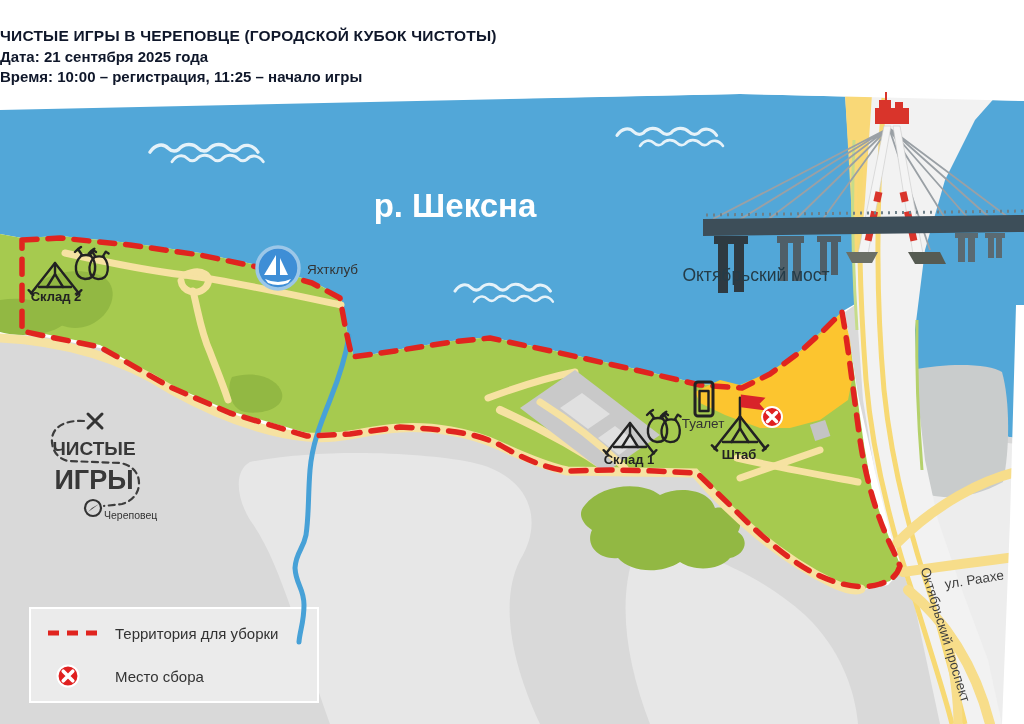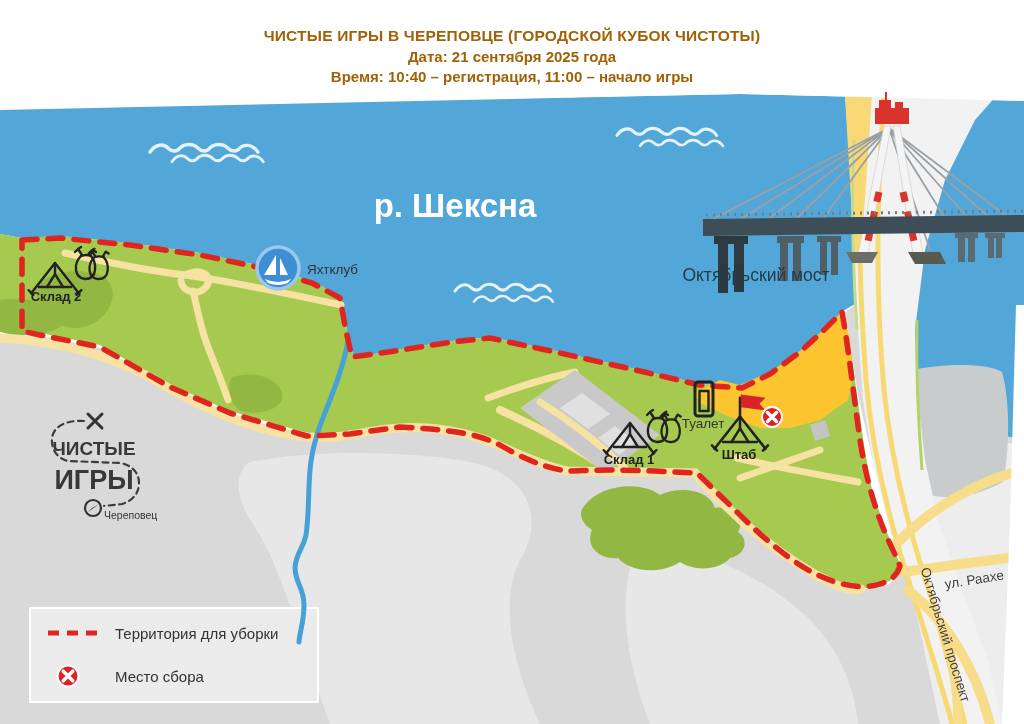--- a/index.html
+++ b/index.html
@@ -1,18 +1,18 @@
 <!DOCTYPE html>
 <html style="--water: #52a7d8; --green: #a6ca4f; --green_dark: #92b843; --sand: #fcc52f; --path: #f6e2a2; --road: #f2f2f2; --road_stripe: #f7d973; --road_stripe_light: #f7dd8a; --gray: #d9d9d9; --gray_light: #e7e7e7; --boundary: #e0241f; --red: #d8232a; --stream: #47a1d7; --bridge: #3d4e59;"><head>
 <meta charset="utf-8">
 <style>
   html,body{margin:0;padding:0;background:#ffffff;}
   .canvas{position:relative;width:1024px;height:724px;background:#fff;overflow:hidden;
           font-family:"Liberation Sans",sans-serif;}
-  .header{position:absolute;top:0;left:0;width:100%;text-align:center;color:#a16207;}
+  .header{position:absolute;top:0;left:0;width:100%;text-align:left;color:#0f172a;}
   .header .h1{margin-top:27px;font-size:15.5px;font-weight:bold;letter-spacing:.2px;}
   .header .h2,.header .h3{font-size:15px;font-weight:bold;margin-top:3px;}
   svg{position:absolute;left:0;top:0;}
   svg text{font-family:"Liberation Sans",sans-serif;}
   .water{fill:var(--water);}
   .grayland{fill:var(--gray);}
   .graylight{fill:var(--gray_light);}
   .graydark{fill:#c9cccc;}
   .green{fill:var(--green);}
   .greendark{fill:var(--green_dark);}
@@ -38,21 +38,21 @@
   .cable{stroke:#9aa0a5;stroke-width:1.8;}
 </style>
 </head>
 <body>
 
 <div class="canvas">
 
   <div class="header">
     <div class="h1">ЧИСТЫЕ ИГРЫ В ЧЕРЕПОВЦЕ (ГОРОДСКОЙ КУБОК ЧИСТОТЫ)</div>
     <div class="h2">Дата: 21 сентября 2025 года</div>
-    <div class="h3">Время: 10:40 – регистрация, 11:00 – начало игры</div>
+    <div class="h3">Время: 10:00 – регистрация, 11:25 – начало игры</div>
   </div>
 
   <svg width="1024" height="724" viewBox="0 0 1024 724">
     <defs>
       <path id="waverow" d="M0,7 C4,1 10,0 14,4 C16,6 19,7 22,5 C26,0 33,0 37,4 C39,6 42,7 45,5 C49,0 56,0 60,4 C62,6 65,7 68,5 C72,0 79,1 83,7"></path>
       <g id="tent">
         <path d="M-30,8 L0,-30 L30,8"></path>
         <path d="M-20,0 L20,0"></path>
         <path d="M-10,0 L0,-16 L10,0"></path>
         <path d="M0,-30 L0,-16"></path>

